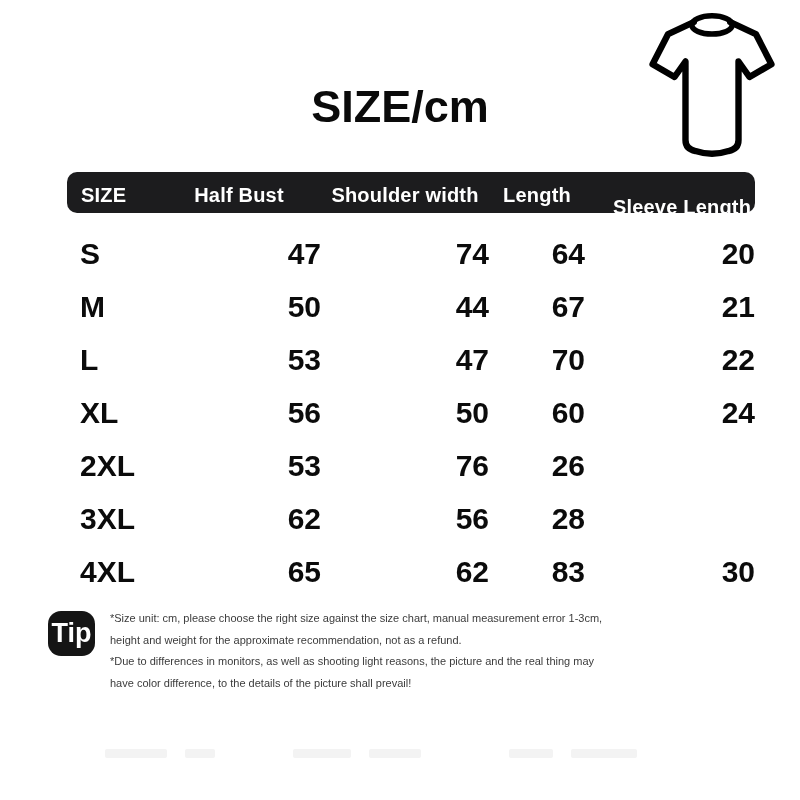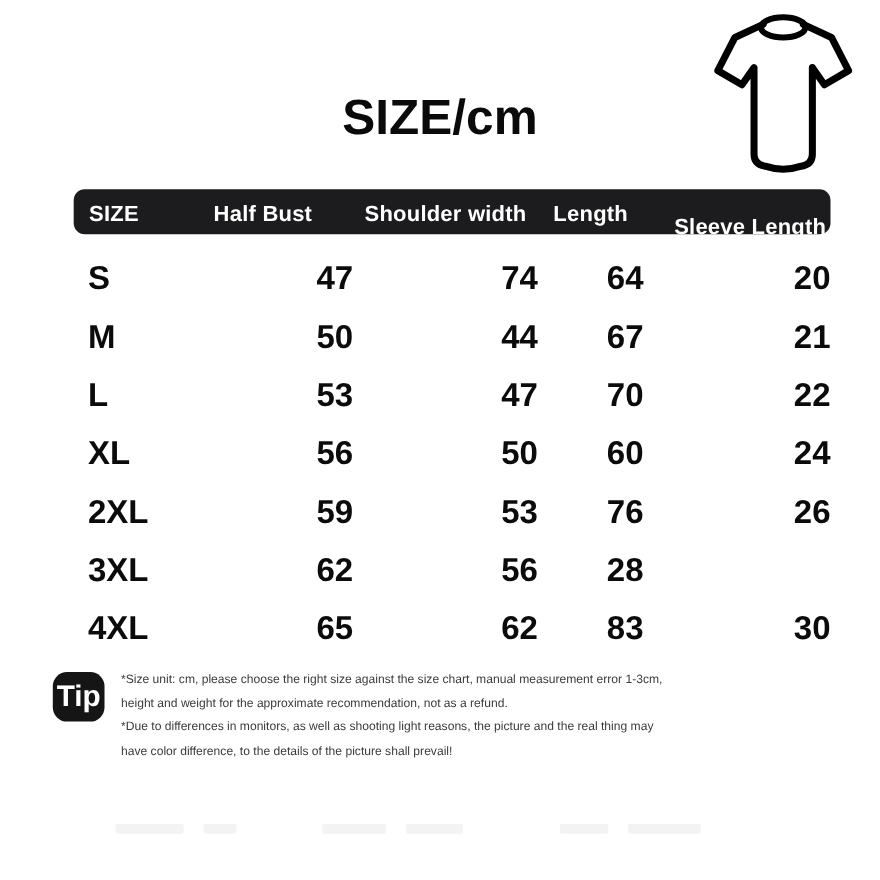--- a/index.html
+++ b/index.html
@@ -176,21 +176,20 @@
       </div>
       <div class="row grid-cols">
         <div class="cell size-col">XL</div>
         <div class="cell">56</div>
         <div class="cell">50</div>
         <div class="cell">60</div>
         <div class="cell last-col">24</div>
       </div>
       <div class="row grid-cols">
         <div class="cell size-col">2XL</div>
-        <div class="cell">59</div>
         <div class="cell">53</div>
         <div class="cell">76</div>
         <div class="cell last-col">26</div>
       </div>
       <div class="row grid-cols">
         <div class="cell size-col">3XL</div>
         <div class="cell">62</div>
         <div class="cell">56</div>
         <div class="cell last-col">28</div>
       </div>

